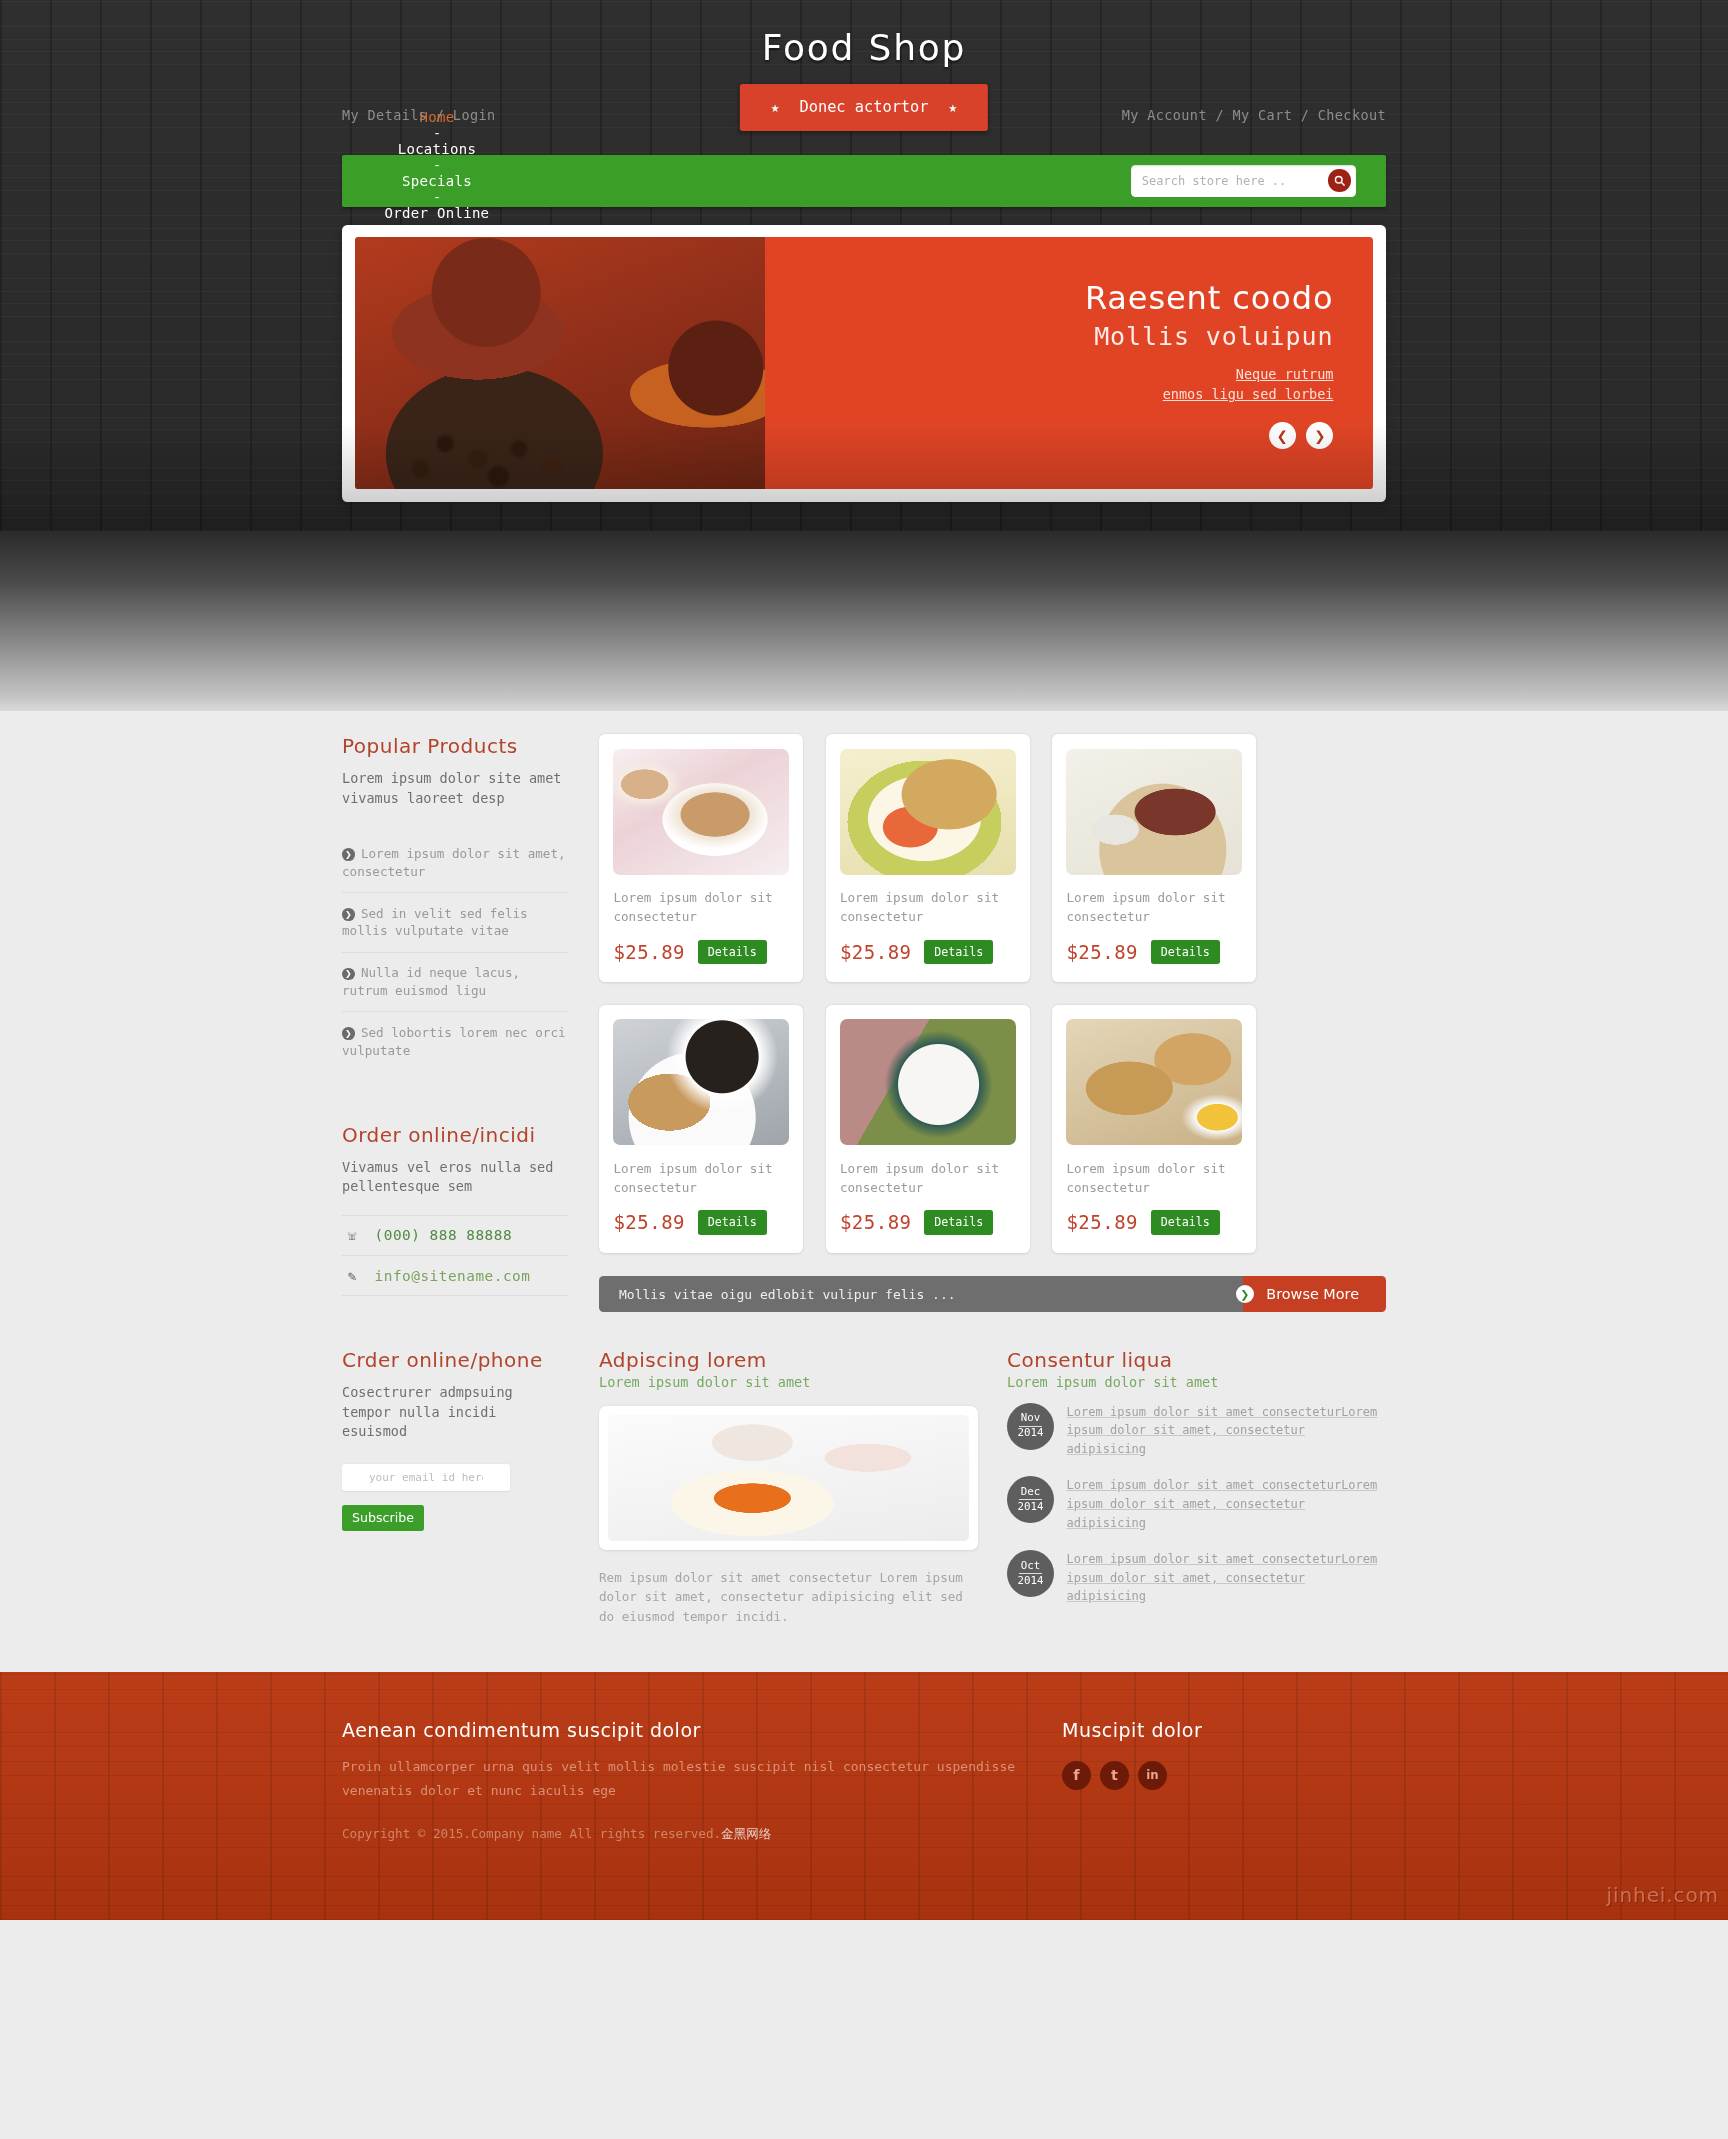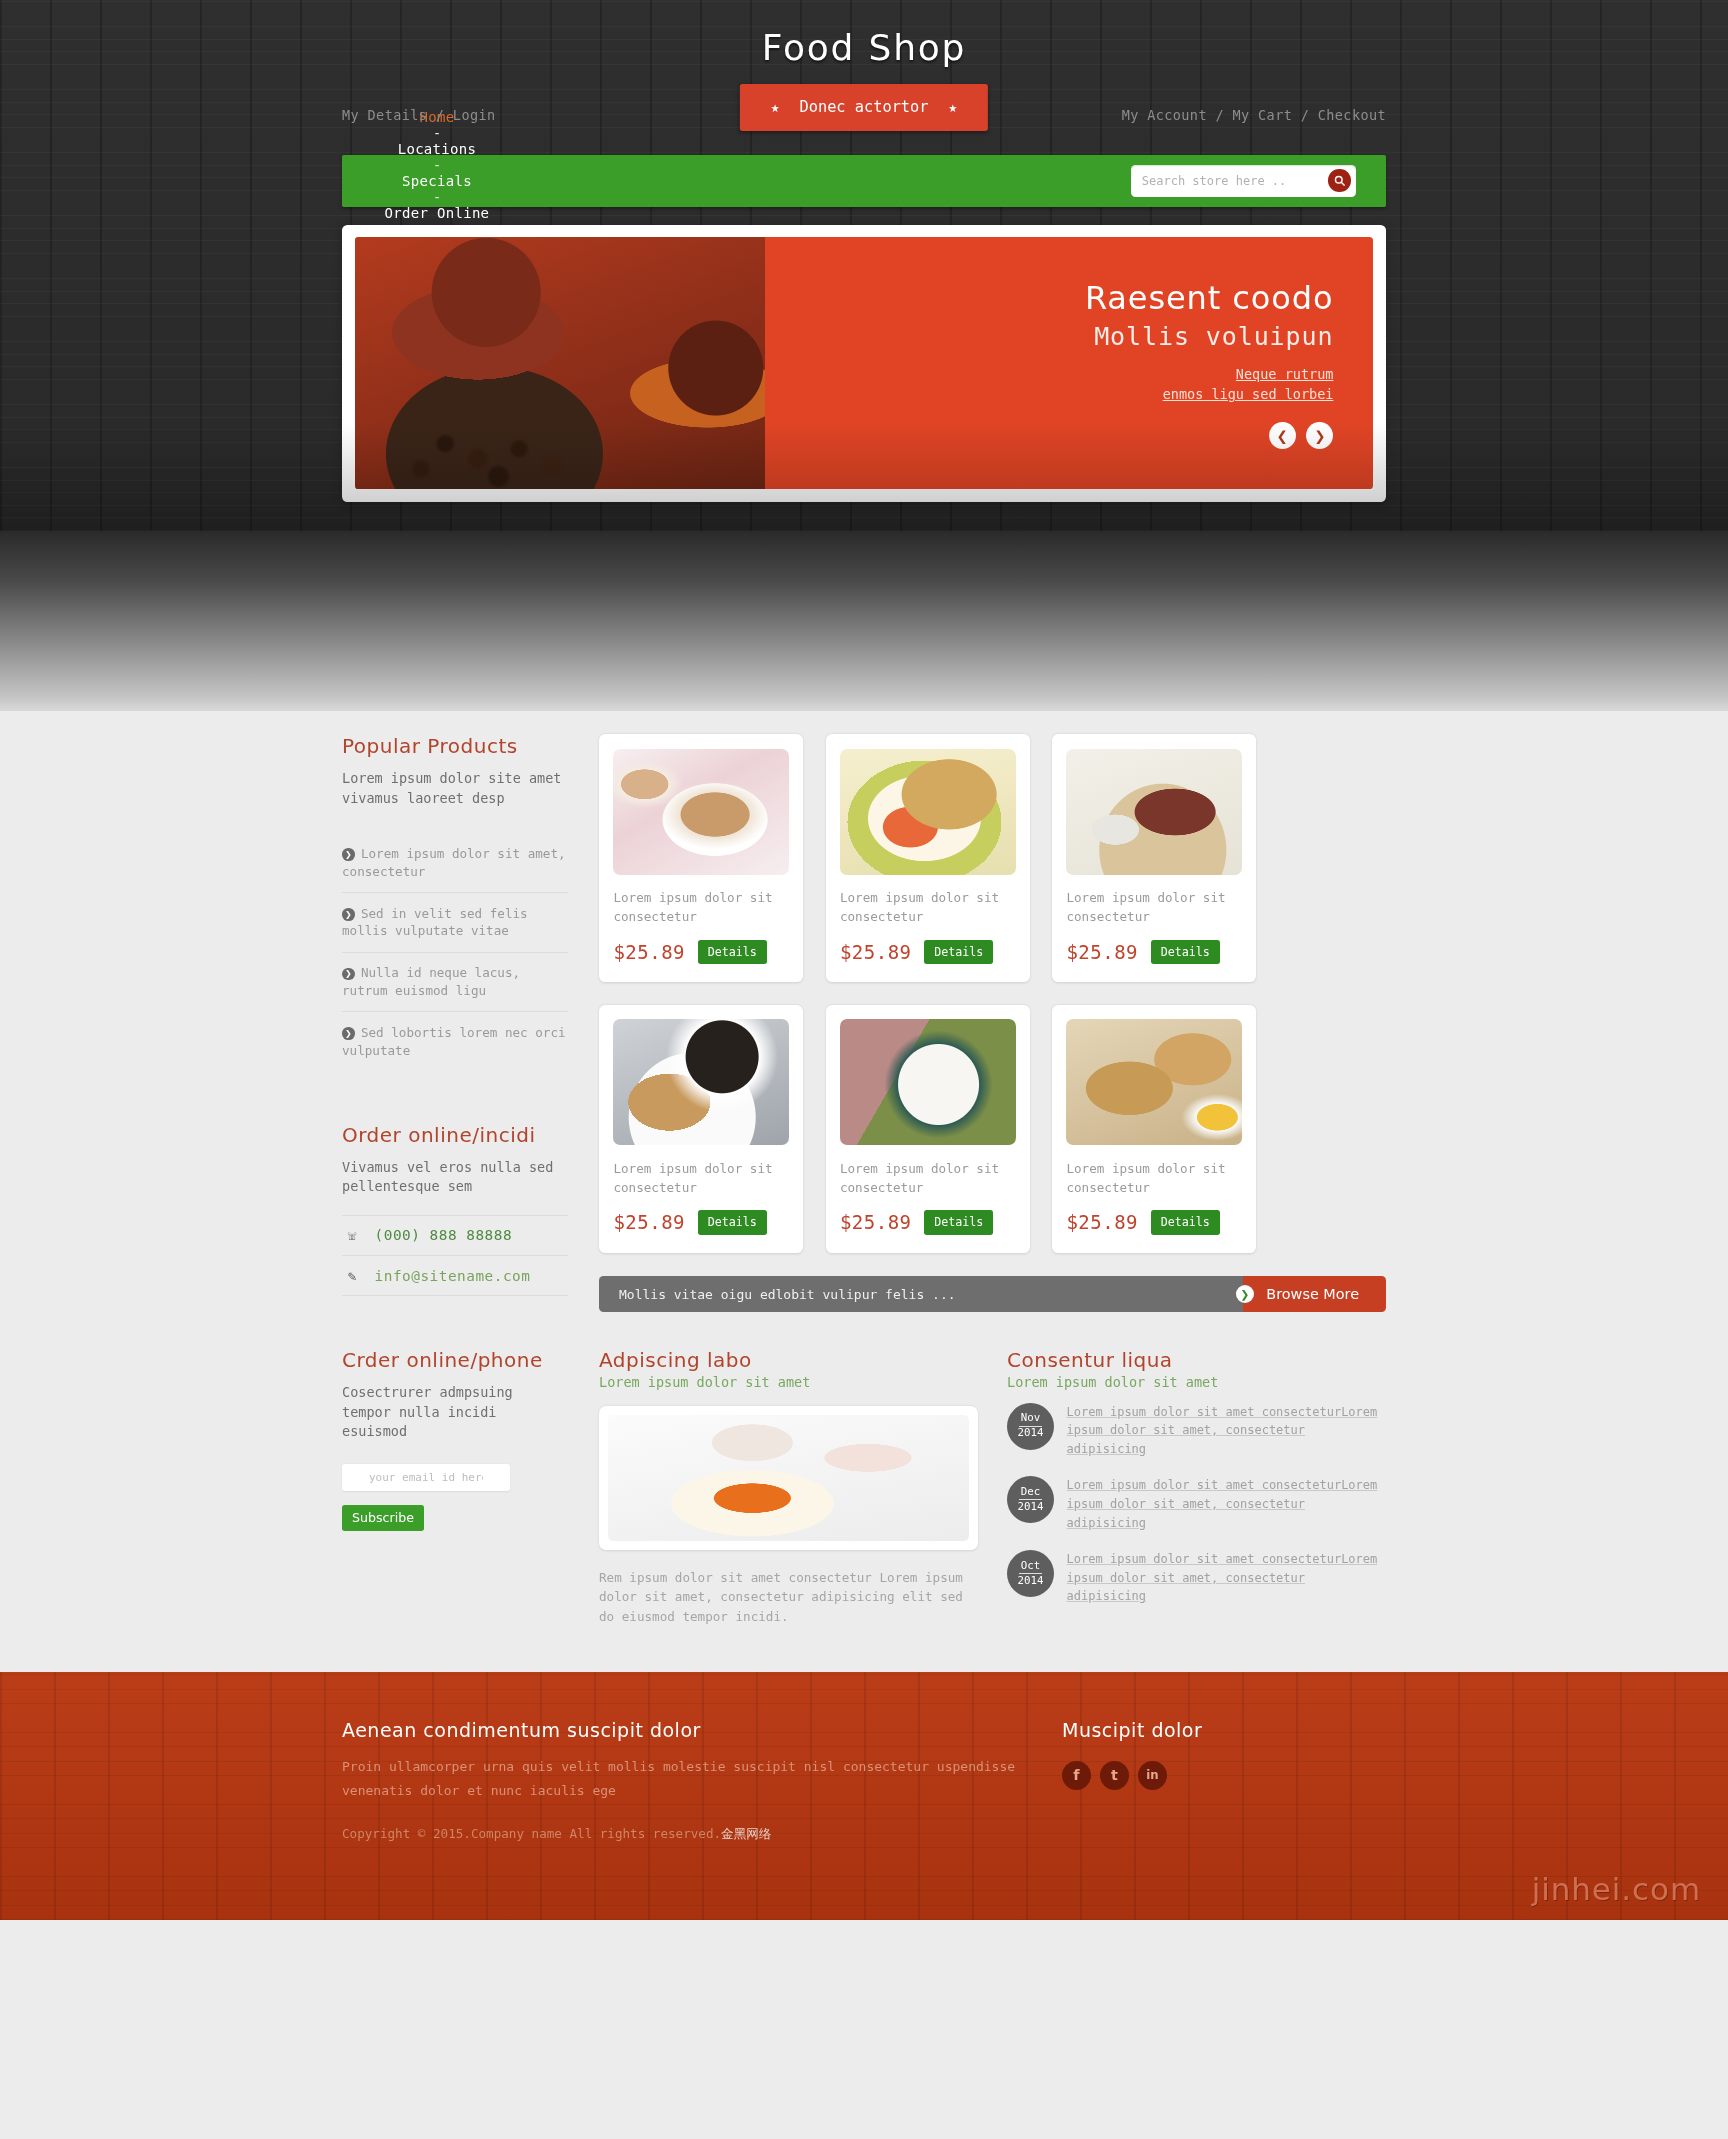--- a/index.html
+++ b/index.html
@@ -406,22 +406,22 @@
   .f-copy .cn { color: #e7cfc5; }
   .socials { display: flex; gap: 9px; margin-top: 20px; }
   .soc {
     width: 29px; height: 29px; border-radius: 50%;
     background: #6d1a08; color: #e8a68e;
     display: flex; align-items: center; justify-content: center;
     font-size: 14.4px; cursor: pointer;
     font-family: "DejaVu Sans", sans-serif; font-weight: bold;
   }
   .watermark {
-    position: absolute; right: 27px; bottom: 12.6px;
-    color: #d8795c; font-size: 31px; letter-spacing: 0.9px;
+    position: absolute; right: 9px; bottom: 12.6px;
+    color: #d8795c; font-size: 20px; letter-spacing: 0.9px;
     font-family: "DejaVu Sans", sans-serif;
     text-shadow: 0.9px 0.9px 0 rgba(0,0,0,.3);
     opacity: .85;
   }
 </style>
 </head>
 <body>
 
 <div class="page">
 
@@ -588,21 +588,21 @@
             <div class="browse-msg">Mollis vitae oigu edlobit vulipur felis ...</div>
             <button class="browse-btn">
               <span class="browse-chevron">❯</span>
               <span>Browse More</span>
             </button>
           </div>
 
           <div class="lower">
 
             <div class="lower-col">
-              <h2 class="sec-title" style="margin-bottom:1.8px">Adpiscing labo</h2>
+              <h2 class="sec-title" style="margin-bottom:1.8px">Adpiscing lorem</h2>
               <div class="sub-green">Lorem ipsum dolor sit amet</div>
               <div class="egg-shell">
                 <div class="egg-img"></div>
               </div>
               <div class="lower-body">Rem ipsum dolor sit amet consectetur Lorem ipsum dolor sit amet, consectetur adipisicing elit sed do eiusmod tempor incidi.</div>
             </div>
 
             <div class="lower-col">
               <h2 class="sec-title" style="margin-bottom:1.8px">Consentur liqua</h2>
               <div class="sub-green">Lorem ipsum dolor sit amet</div>

